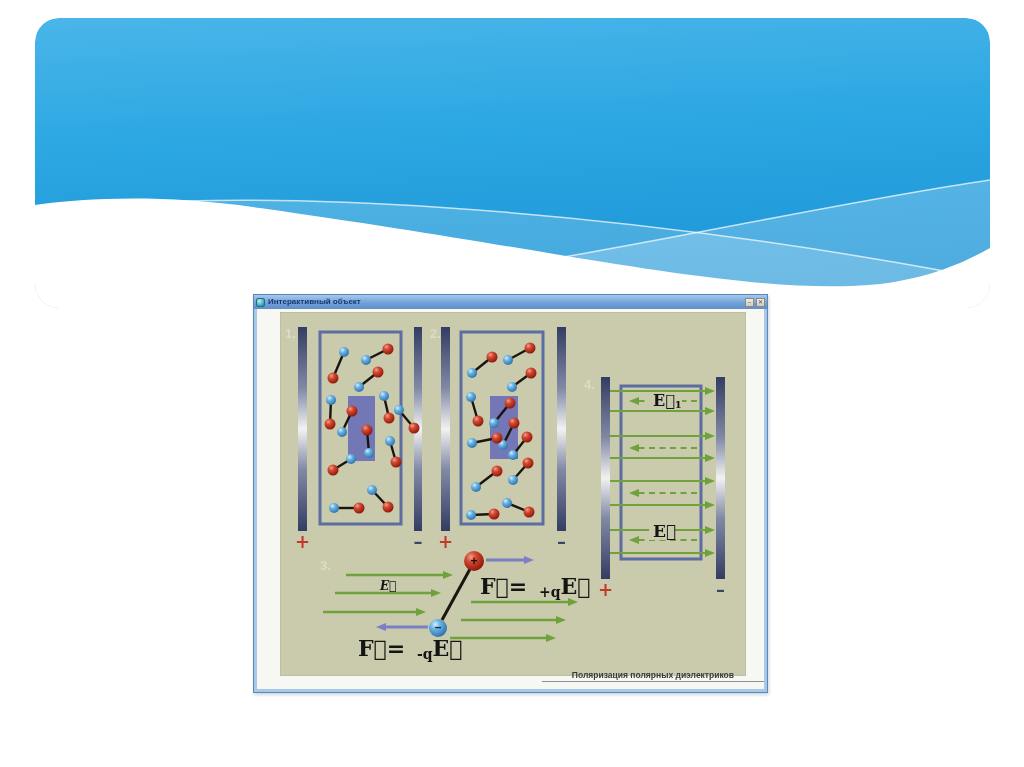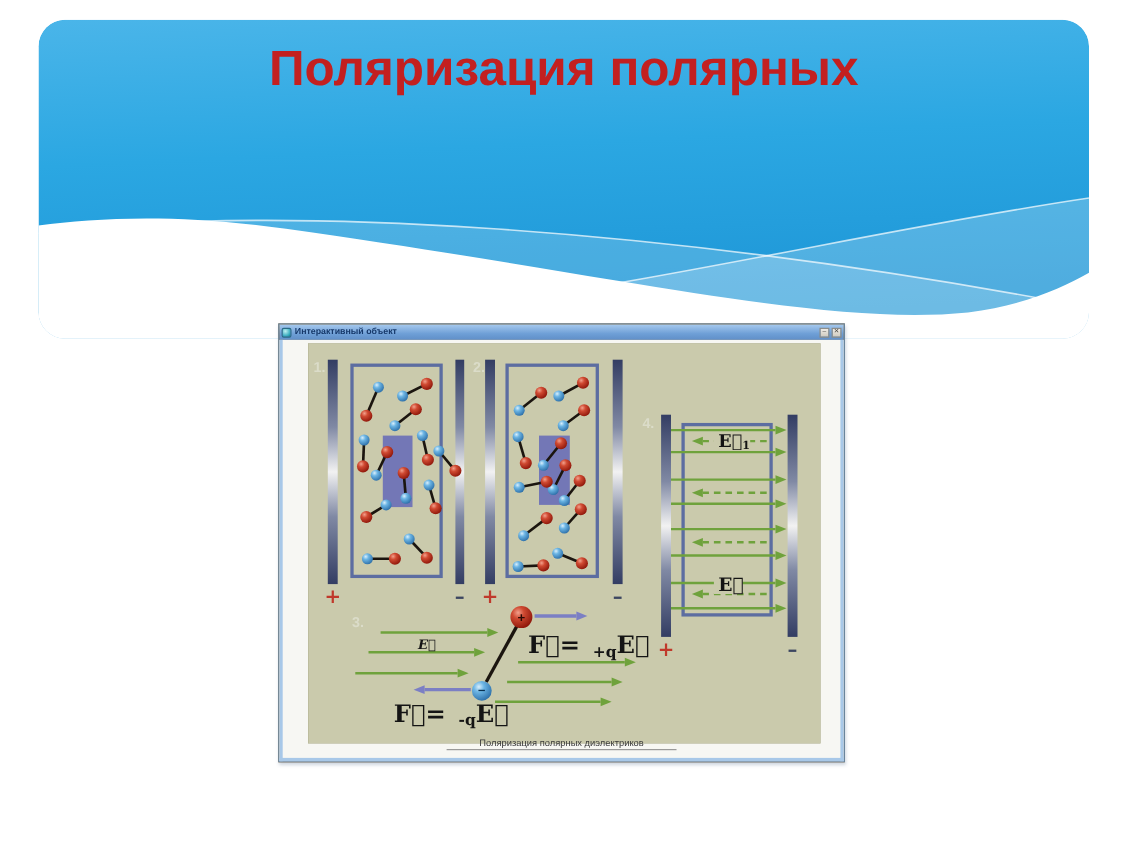--- a/index.html
+++ b/index.html
@@ -5,38 +5,38 @@
   html,body{margin:0;padding:0;}
   body{width:1024px;height:767px;background:#ffffff;overflow:hidden;
        font-family:"Liberation Sans",sans-serif;position:relative;}
   .slide{position:absolute;inset:0;}
   .bg-svg{position:absolute;left:0;top:0;}
   .title{position:absolute;left:35px;top:28px;width:955px;text-align:center;
          font-weight:bold;font-size:45px;line-height:1.5;color:#c32020;letter-spacing:0px;}
   .title span{display:block;}
   
   .window{position:absolute;left:253px;top:294px;width:513px;height:397px;
-          background:#a16207;border:1px solid #5b87b5;box-shadow:1px 2px 3px rgba(60,90,130,.25);}
+          background:#0c4a6e;border:1px solid #5b87b5;box-shadow:1px 2px 3px rgba(60,90,130,.25);}
   .titlebar{position:absolute;top:0;left:0;right:0;height:14px;
             background:linear-gradient(#a6c9ee,#6e9fd6 60%,#608fc8);
             display:flex;align-items:center;gap:3px;padding:0 2px;box-sizing:border-box;}
   .wicon{width:9px;height:9px;border-radius:2px;flex:0 0 auto;
          background:radial-gradient(circle at 35% 30%,#bdf0f2,#2fa7bb 70%,#17707f);
          border:1px solid #2a6b86;box-sizing:border-box;}
   .wtitle{flex:1;font-size:8px;font-weight:bold;color:#16396b;white-space:nowrap;
           overflow:hidden;line-height:14px;}
   .wbtns{display:flex;gap:2px;}
   .wbtn{width:9px;height:9px;background:linear-gradient(#efece6,#cfcabf);
         border:1px solid #8d8a82;box-sizing:border-box;font-size:6px;line-height:6px;
         text-align:center;color:#4c4a44;cursor:default;}
   .wcontent{position:absolute;top:14px;left:0;right:0;bottom:0;
             border:3px solid #a8c8e8;border-top:0;background:#f7f7f3;}
   .canvas-svg{position:absolute;left:23px;top:3px;}
-  .caption{position:absolute;bottom:0;left:0;right:0;height:19px;text-align:center;
-           font-size:8.5px;color:#3a3a3a;}
+  .caption{position:absolute;bottom:0;left:0;right:0;height:19px;text-align:right;
+           font-size:8.5px;color:#3a3a3a;font-weight:bold;}
   .caption span{border-bottom:1px solid #8f8f8f;padding:0 30px 1px 30px;}
 </style>
 </head>
 <body>
 
 <div class="slide">
 
   <svg class="bg-svg" width="1024" height="767" aria-hidden="true">
     <defs>
       <linearGradient id="skyg" x1="0" y1="0" x2="0.15" y2="1">
@@ -52,21 +52,20 @@
       <rect x="35" y="18" width="955" height="290" rx="24" fill="url(#skyg)"></rect>
       <path d="M 35,212 C 250,184 600,208 950,272 L 990,278 L 990,340 L 35,340 Z" fill="#ffffff" opacity="0.18"></path>
       <path d="M 430,278 C 620,252 820,205 990,180 L 990,340 L 430,340 Z" fill="#ffffff" opacity="0.22"></path>
       <path d="M 35,212 C 250,184 600,208 950,272" fill="none" stroke="#ffffff" stroke-width="1.5" opacity="0.7"></path>
       <path d="M 430,278 C 620,252 820,205 990,180" fill="none" stroke="#ffffff" stroke-width="1.5" opacity="0.7"></path>
       <path d="M 35,205 C 90,198 160,194 260,208 C 380,225 470,240 560,255 C 700,278 800,292 880,284 C 930,278 965,262 990,248 L 990,400 L 35,400 Z" fill="#ffffff"></path>
     </g>
   </svg>
 
   <div class="title">
-    <span>Поляризация полярных</span>
   </div>
 
   <div class="window">
     <div class="titlebar">
       <span class="wicon"></span>
       <span class="wtitle">Интерактивный объект</span>
       <span class="wbtns">
         <span class="wbtn">–</span>
         <span class="wbtn">✕</span>
       </span>

